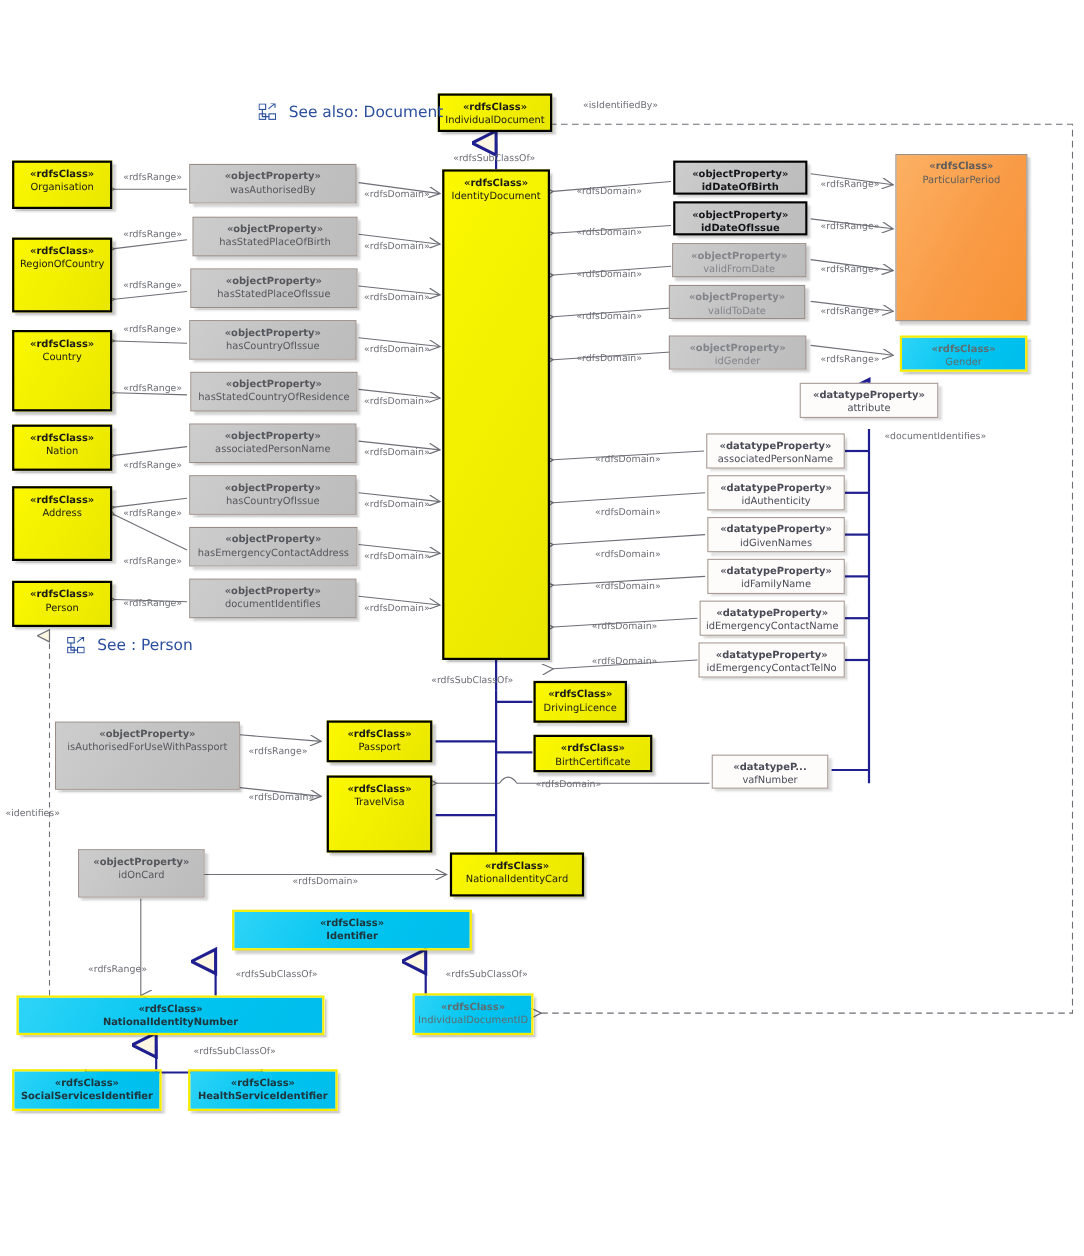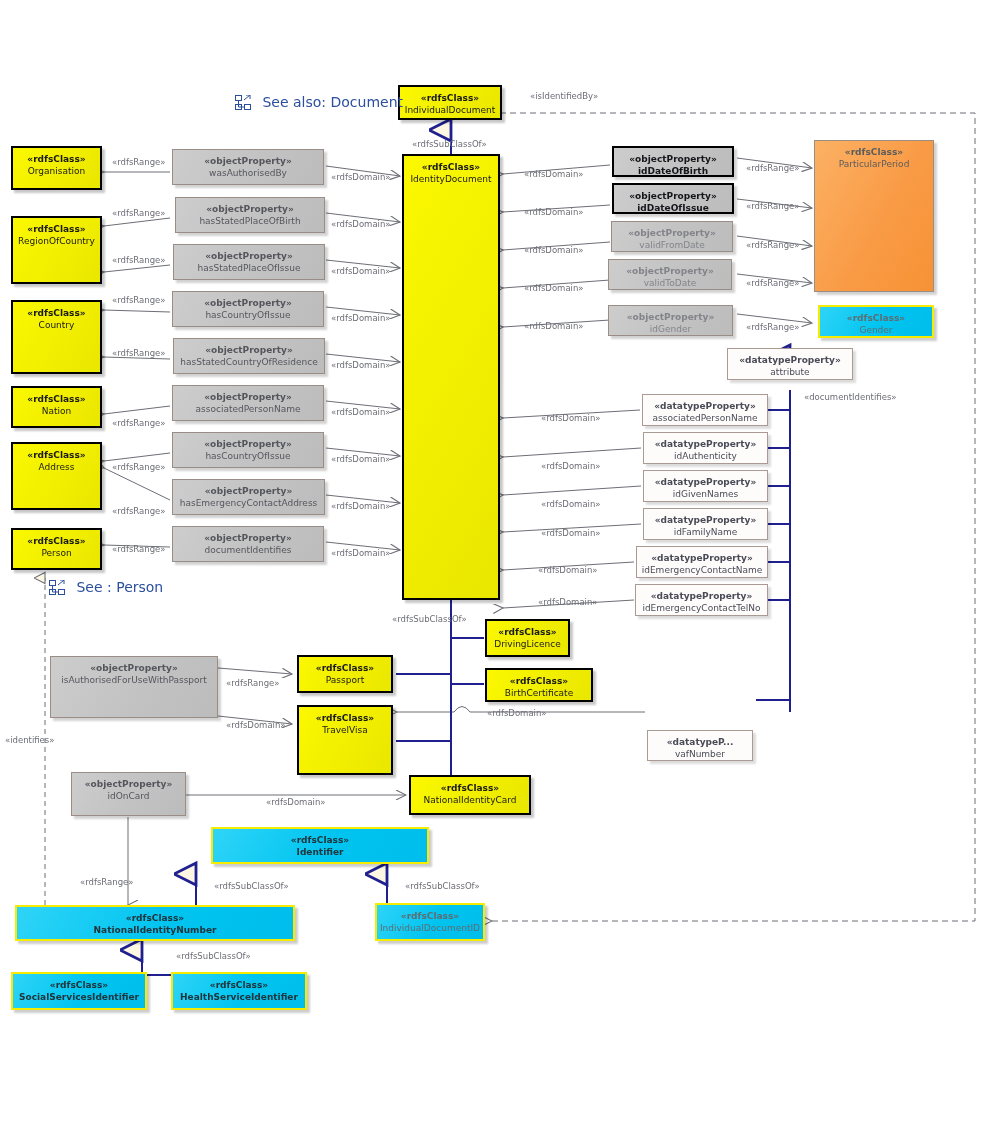--- a/index.html
+++ b/index.html
@@ -282,21 +282,21 @@
     <span class="nm">idFamilyName</span>
   </div>
   <div class="node prop-white" style="left:636px;top:546px;width:132px;height:32px;">
     <span class="st">«datatypeProperty»</span>
     <span class="nm">idEmergencyContactName</span>
   </div>
   <div class="node prop-white" style="left:635px;top:584px;width:133px;height:32px;">
     <span class="st">«datatypeProperty»</span>
     <span class="nm">idEmergencyContactTelNo</span>
   </div>
-  <div class="node prop-white" style="left:647px;top:686px;width:106px;height:31px;margin-top:44px;">
+  <div class="node prop-white" style="left:647px;top:686px;width:106px;height:31px;">
     <span class="st">«datatypeP...</span>
     <span class="nm">vafNumber</span>
   </div>
 
   <div class="node cls-yellow" style="left:485px;top:619px;width:85px;height:38px;">
     <span class="st">«rdfsClass»</span>
     <span class="nm">DrivingLicence</span>
   </div>
   <div class="node cls-yellow" style="left:297px;top:655px;width:96px;height:38px;">
     <span class="st">«rdfsClass»</span>
@@ -405,21 +405,21 @@
         <rect x="0.5" y="0.5" width="6" height="5" fill="#ffffff" stroke="#2b4f9e"></rect>
         <rect x="0.5" y="9.5" width="6" height="5" fill="#ffffff" stroke="#2b4f9e"></rect>
         <rect x="9.5" y="9.5" width="6" height="5" fill="#ffffff" stroke="#2b4f9e"></rect>
         <path d="M3.5,5.5 L3.5,12 L9.5,12" fill="none" stroke="#2b4f9e"></path>
         <path d="M9,5 L15,0 M11,0 L15,0 L15,4" fill="none" stroke="#2b4f9e"></path>
       </svg>
     </span>
     <span>See also: Document</span>
   </div>
 
-  <div class="seelink" style="left:49px;top:579px;">
+  <div class="seelink" style="left:61px;top:579px;">
     <span class="lk">
       <svg width="16" height="15" viewBox="0 0 16 15">
         <rect x="0.5" y="0.5" width="6" height="5" fill="#ffffff" stroke="#2b4f9e"></rect>
         <rect x="0.5" y="9.5" width="6" height="5" fill="#ffffff" stroke="#2b4f9e"></rect>
         <rect x="9.5" y="9.5" width="6" height="5" fill="#ffffff" stroke="#2b4f9e"></rect>
         <path d="M3.5,5.5 L3.5,12 L9.5,12" fill="none" stroke="#2b4f9e"></path>
         <path d="M9,5 L15,0 M11,0 L15,0 L15,4" fill="none" stroke="#2b4f9e"></path>
       </svg>
     </span>
     <span>See : Person</span>

